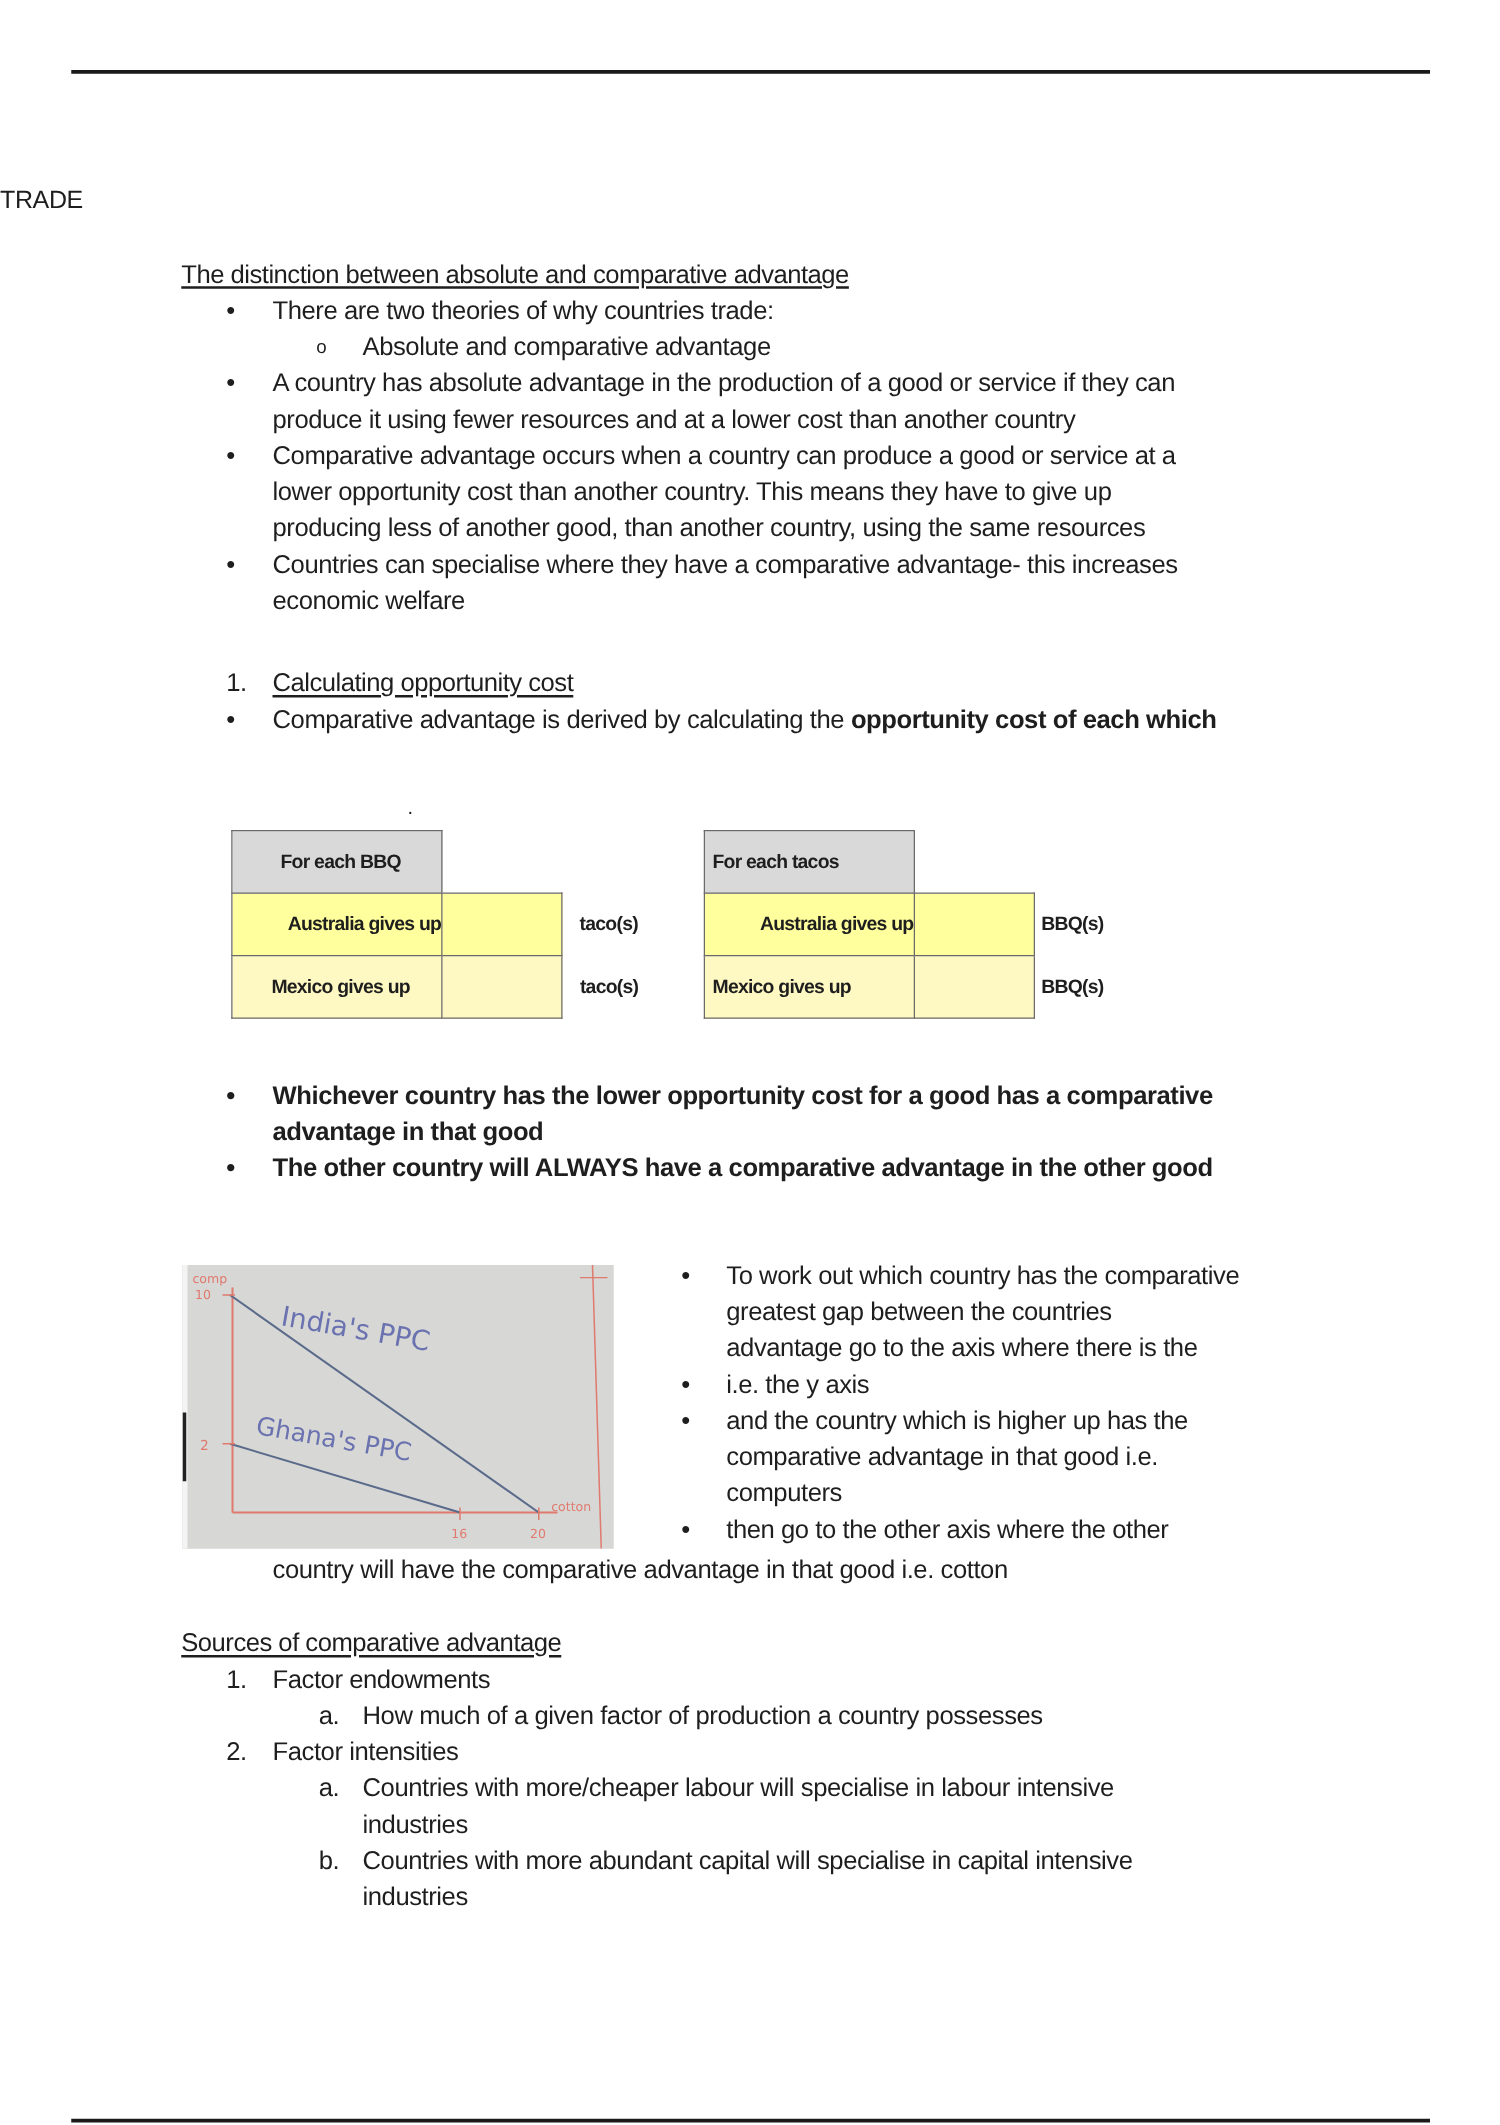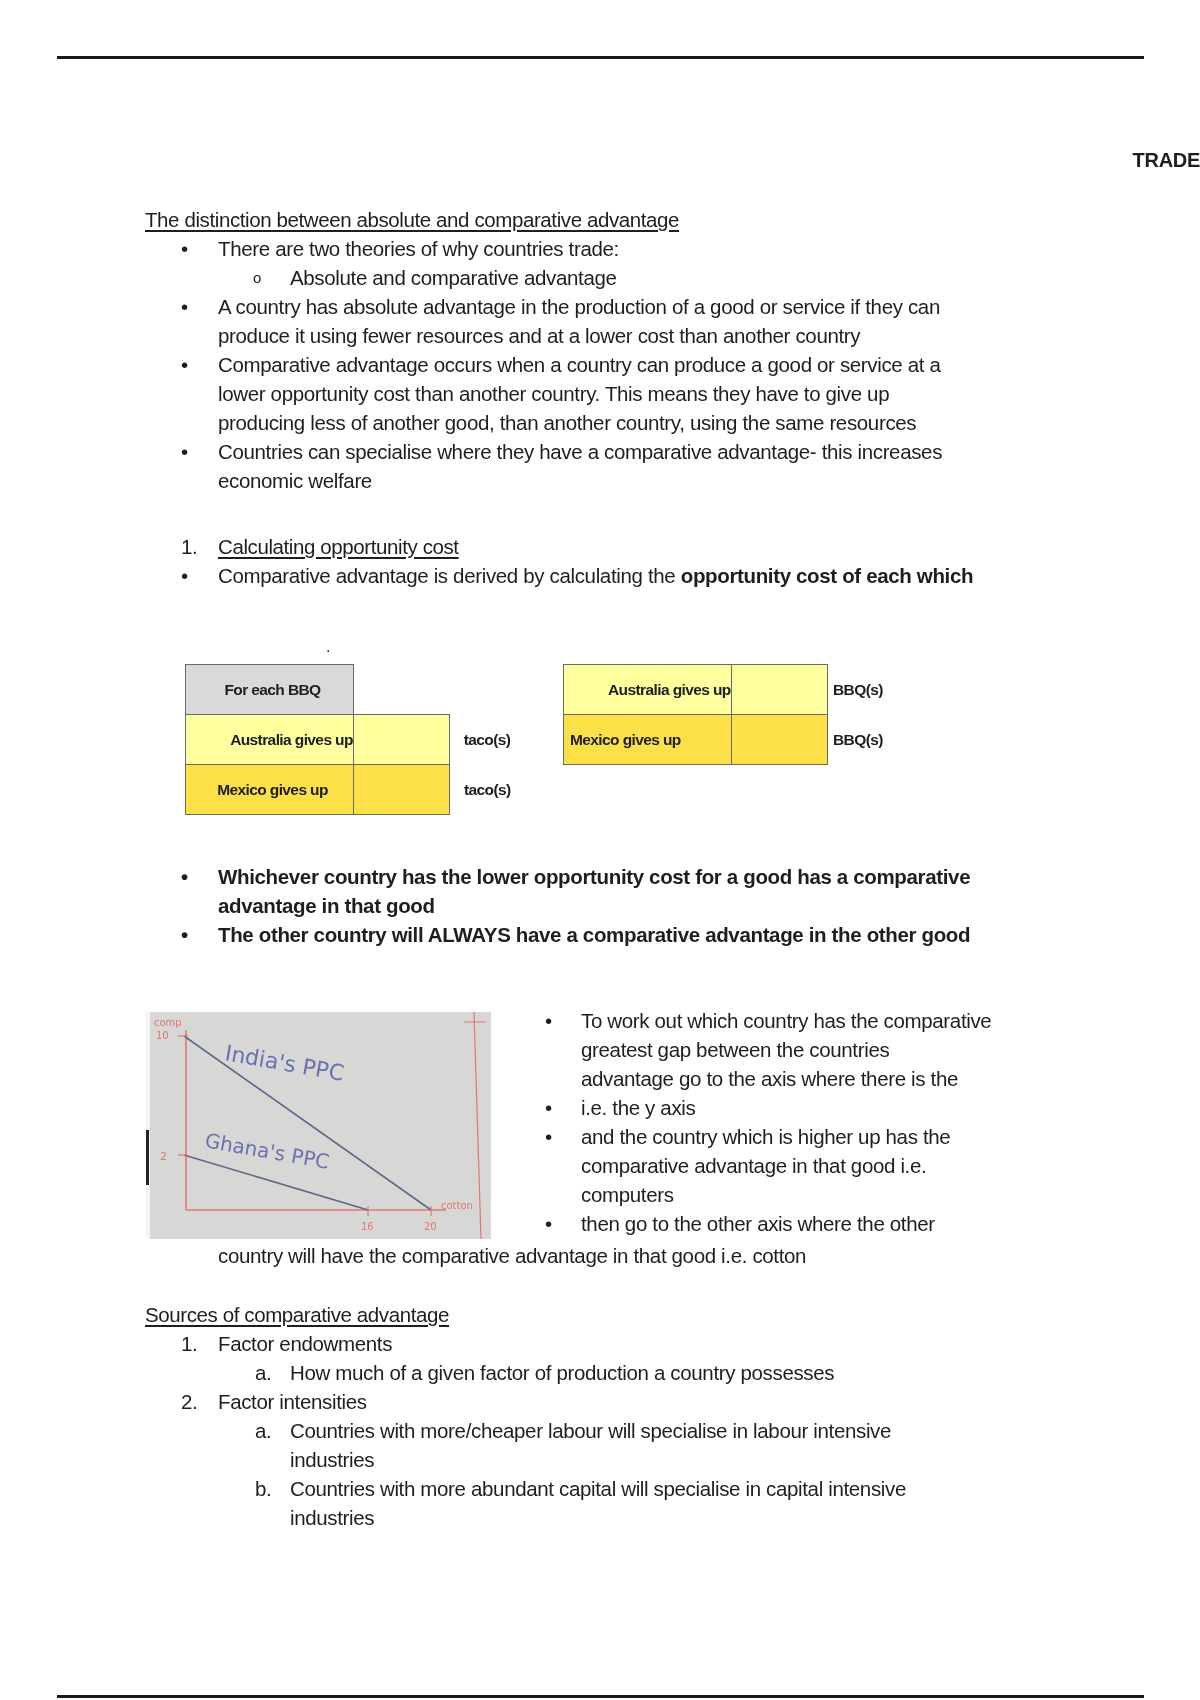--- a/index.html
+++ b/index.html
@@ -20,22 +20,22 @@
       background: #1a1a1a;
     }
     .rule.top { top: 56px; }
     .rule.bottom { top: 1695px; }
 
     .title {
       position: absolute;
       top: 146px;
       left: 0;
       width: 1200px;
-      text-align: right;
-      font-weight: bold;
+      text-align: left;
+      font-weight: normal;
       font-size: 20px;
       letter-spacing: -0.3px;
     }
 
     .block { position: absolute; left: 145px; width: 920px; }
     .heading {
       text-decoration: underline;
       text-underline-offset: 3px;
       letter-spacing: -0.4px;
     }
@@ -68,21 +68,21 @@
       border: 1.5px solid #6a6a6a;
       padding-left: 6px;
       vertical-align: middle;
     }
     .optable td.label { width: 168px; }
     .optable td.value { width: 96px; }
     .optable td.unit { border: none; padding-left: 5px; width: 70px; }
     .optable td.empty { border: none; }
     .optable tr.hdr td.label { background: #d9d9d9; }
     .optable tr.aus td.label, .optable tr.aus td.value { background: #ffff9e; padding-left: 44px; }
-    .optable tr.mex td.label, .optable tr.mex td.value { background: #fde047; }
+    .optable tr.mex td.label, .optable tr.mex td.value { background: #fef9c3; }
 
     
     .graph {
       position: absolute;
       left: 146px;
       top: 1012px;
       width: 345px;
       height: 227px;
       background: #d7d7d5;
       text-decoration: underline;
@@ -151,20 +151,25 @@
   <tr class="mex">
     <td class="label">Mexico gives up</td>
     <td class="value"></td>
     <td class="unit">taco(s)</td>
   </tr>
 </tbody>
   </table>
 
 <table class="optable" style="left:563px;top:664px;">
   <tbody>
+      <tr class="hdr">
+    <td class="label">For each tacos</td>
+    <td class="empty"></td>
+        <td class="empty"></td>
+  </tr>
   <tr class="aus">
     <td class="label">Australia gives up</td>
     <td class="value"></td>
     <td class="unit">BBQ(s)</td>
   </tr>
   <tr class="mex">
     <td class="label">Mexico gives up</td>
     <td class="value"></td>
     <td class="unit">BBQ(s)</td>
   </tr>

